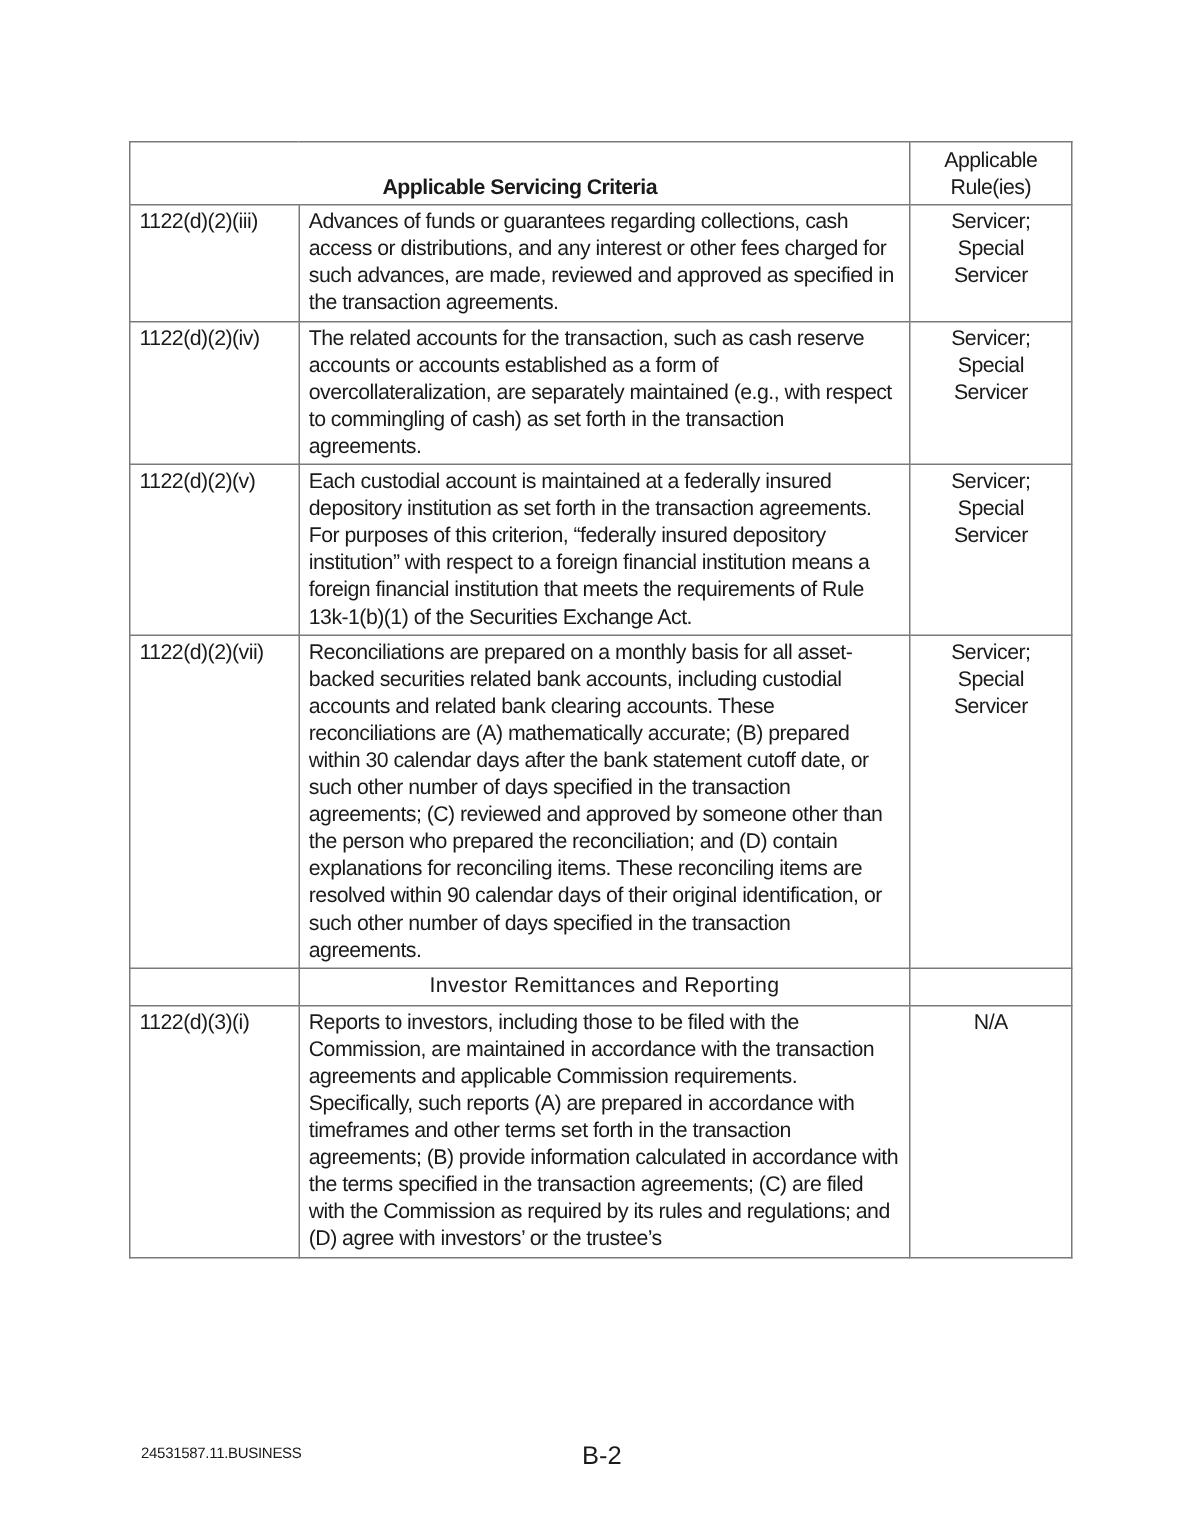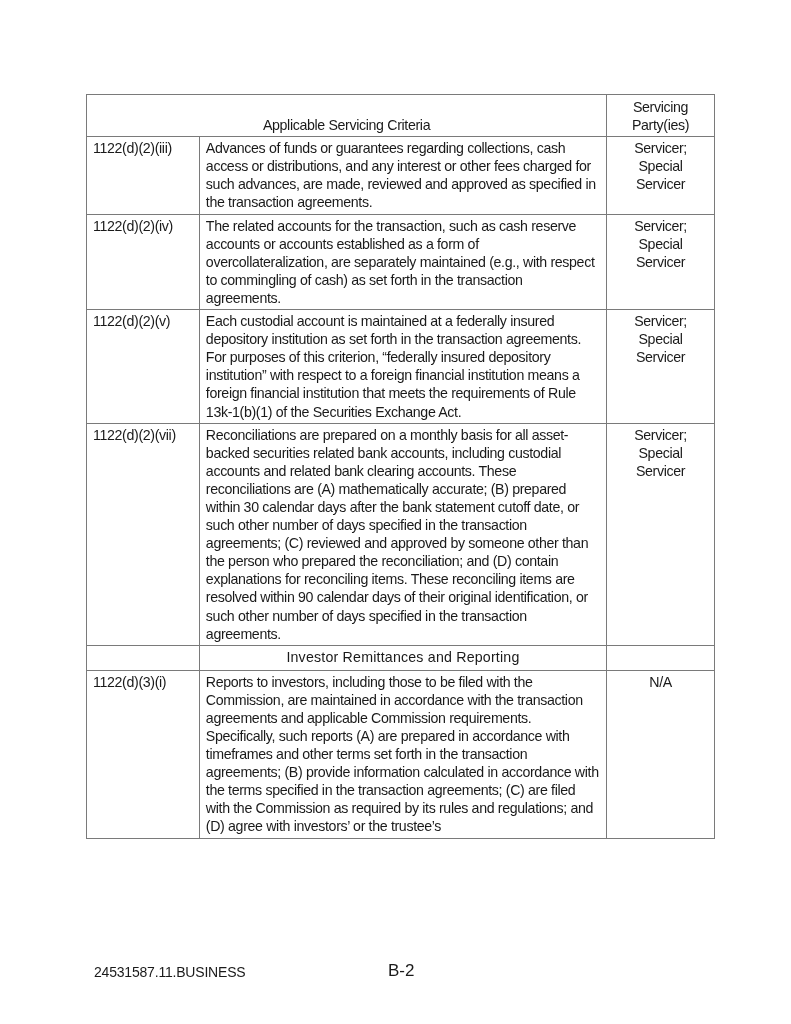--- a/index.html
+++ b/index.html
@@ -32,35 +32,35 @@
     }
     table.criteria td {
       border: 1px solid #7a7a7a;
       vertical-align: top;
       padding: 2px 6px 2px 6px;
     }
     col.c-ref { width: 113px; }
     col.c-crit { width: 408px; }
     col.c-party { width: 108px; }
     .hdr-main td { height: 36px; }
-    .hdr-main .crit-title { vertical-align: bottom; text-align: center; }
+    .hdr-main .crit-title { vertical-align: bottom; text-align: center; font-weight: bold; }
     .hdr-main .party-title { text-align: center; vertical-align: top; padding-top: 3px; }
     .hdr-sub td { height: 19px; text-align: center; vertical-align: middle; padding-top: 1px; padding-bottom: 1px; }
     .hdr-sub .crit-sub { letter-spacing: 0.4px; }
     td.ref { text-align: left; margin-left: 48px; }
     td.party { text-align: center; }
     td.crit { text-align: left; }
     .section-row td { text-align: center; height: 20px; padding-top: 2px; padding-bottom: 2px; }
     .section-row .crit-section { letter-spacing: 0.2px; }
     .party-line { display: block; }
     .footer-doc {
       position: absolute;
       left: 94px;
       top: 964px;
-      font-size: 14px;
+      font-size: 10px;
       letter-spacing: -0.2px;
       color: #1a1a1a;
     }
     .footer-page {
       position: absolute;
       left: 388px;
       top: 961px;
       font-size: 17px;
       color: #1a1a1a;
     }
@@ -75,21 +75,21 @@
       <col class="c-ref">
       <col class="c-crit">
       <col class="c-party">
     </colgroup>
     <tbody>
       <tr class="hdr-main">
         <td colspan="2" class="crit-title">
           <span>Applicable Servicing Criteria</span>
         </td>
         <td class="party-title">
-          <span>Servicing Party(ies)</span>
+          <span>Applicable Rule(ies)</span>
         </td>
       </tr>
 
       <tr>
         <td class="ref">1122(d)(2)(iii)</td>
         <td class="crit">Advances of funds or guarantees regarding collections, cash access or distributions, and any interest or other fees charged for such advances, are made, reviewed and approved as specified in the transaction agreements.</td>
         <td class="party">
           <span class="party-line">Servicer;</span>
           <span class="party-line">Special</span>
           <span class="party-line">Servicer</span>

